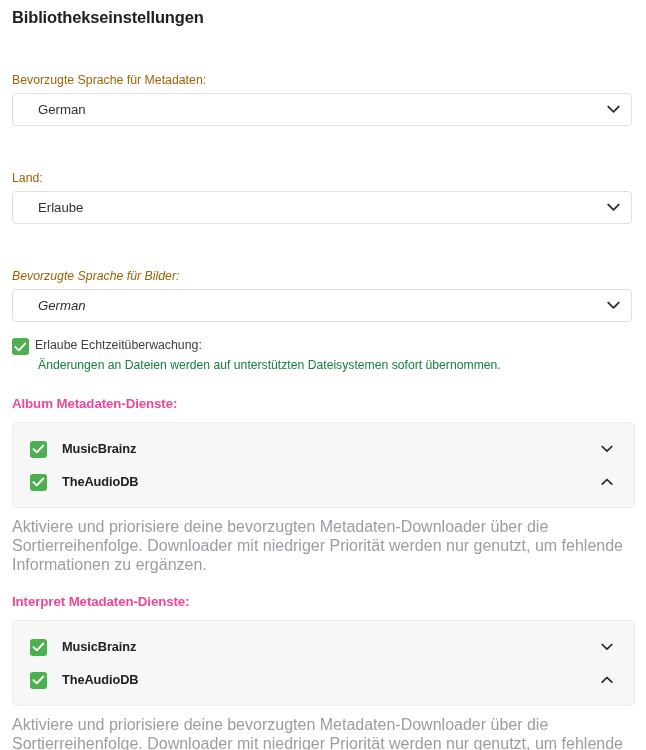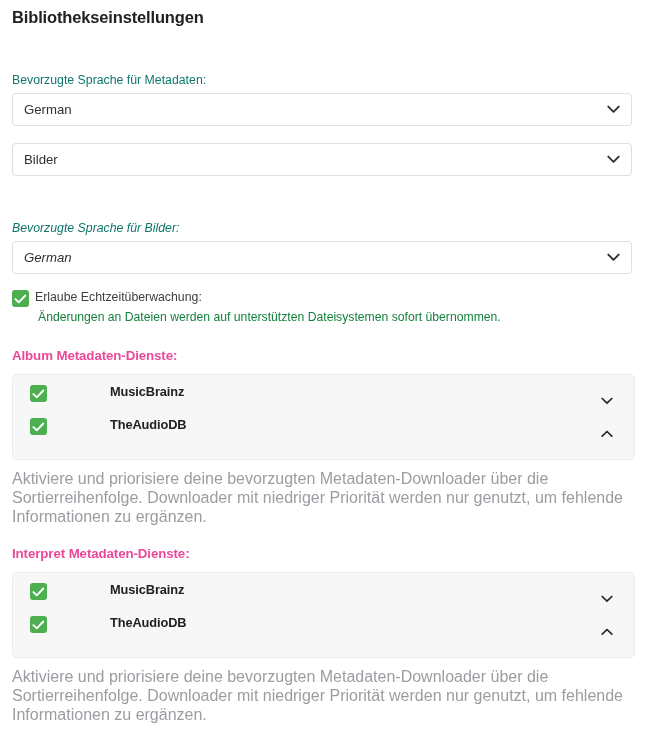--- a/index.html
+++ b/index.html
@@ -25,41 +25,41 @@
     font-size: 16.5px;
     font-weight: bold;
     color: #202124;
     letter-spacing: -0.15px;
     margin: 0;
     padding-top: 6px;
     line-height: 22px;
   }
   .field-label {
     font-size: 12.3px;
-    color: #0f766e;
+    color: #a16207;
     line-height: 16px;
     margin-bottom: 5px;
     font-weight: normal;
     margin-top: 44px;
   }
   .select-wrap {
     position: relative;
     width: 620px;
     height: 33px;
   }
   .select-box {
     width: 620px;
     height: 33px;
     border: 1px solid #dcdfe3;
     border-radius: 4px;
     background: #ffffff;
     font-size: 13.2px;
     color: #2f3033;
     line-height: 31px;
-    padding-left: 11px;
+    padding-left: 25px;
     font-family: "Liberation Sans", sans-serif;
     white-space: nowrap;
     overflow: hidden;
   }
   .select-chevron {
     position: absolute;
     right: 12px;
     top: 0;
     height: 33px;
     display: flex;
@@ -110,24 +110,24 @@
   
   .list-box {
     width: 623px;
     background: #f7f7f8;
     border: 1px solid #ebecee;
     border-radius: 5px;
     padding: 9px 0 9px 0;
   }
   .list-item {
     display: flex;
+    align-items: center;
     height: 33px;
     padding: 0 17px 0 17px;
     position: relative;
-    gap: 48px;
   }
   .li-label {
     font-size: 12.8px;
     font-weight: bold;
     color: #202124;
     margin-left: 15px;
     letter-spacing: -0.1px;
   }
   .li-chev {
     position: absolute;
@@ -181,22 +181,23 @@
       <div class="select-box">German</div>
       <span class="select-chevron">
         <svg class="chev" width="13" height="9" viewBox="0 0 13 9">
             <path d="M1.3 1.6 L6.5 6.8 L11.7 1.6" fill="none" stroke="#2f3033" stroke-width="1.9" stroke-linecap="round" stroke-linejoin="round"></path>
           </svg>
       </span>
     </div>
   </div>
 
   <div style="margin-top:17px;">
+    <div class="field-label">Land:</div>
     <div class="select-wrap">
-      <div class="select-box">Bilder</div>
+      <div class="select-box">Erlaube</div>
       <span class="select-chevron">
         <svg class="chev" width="13" height="9" viewBox="0 0 13 9">
             <path d="M1.3 1.6 L6.5 6.8 L11.7 1.6" fill="none" stroke="#2f3033" stroke-width="1.9" stroke-linecap="round" stroke-linejoin="round"></path>
           </svg>
       </span>
     </div>
   </div>
 
   <div style="margin-top:17px;font-style:italic;">
     <div class="field-label">Bevorzugte Sprache für Bilder:</div>

